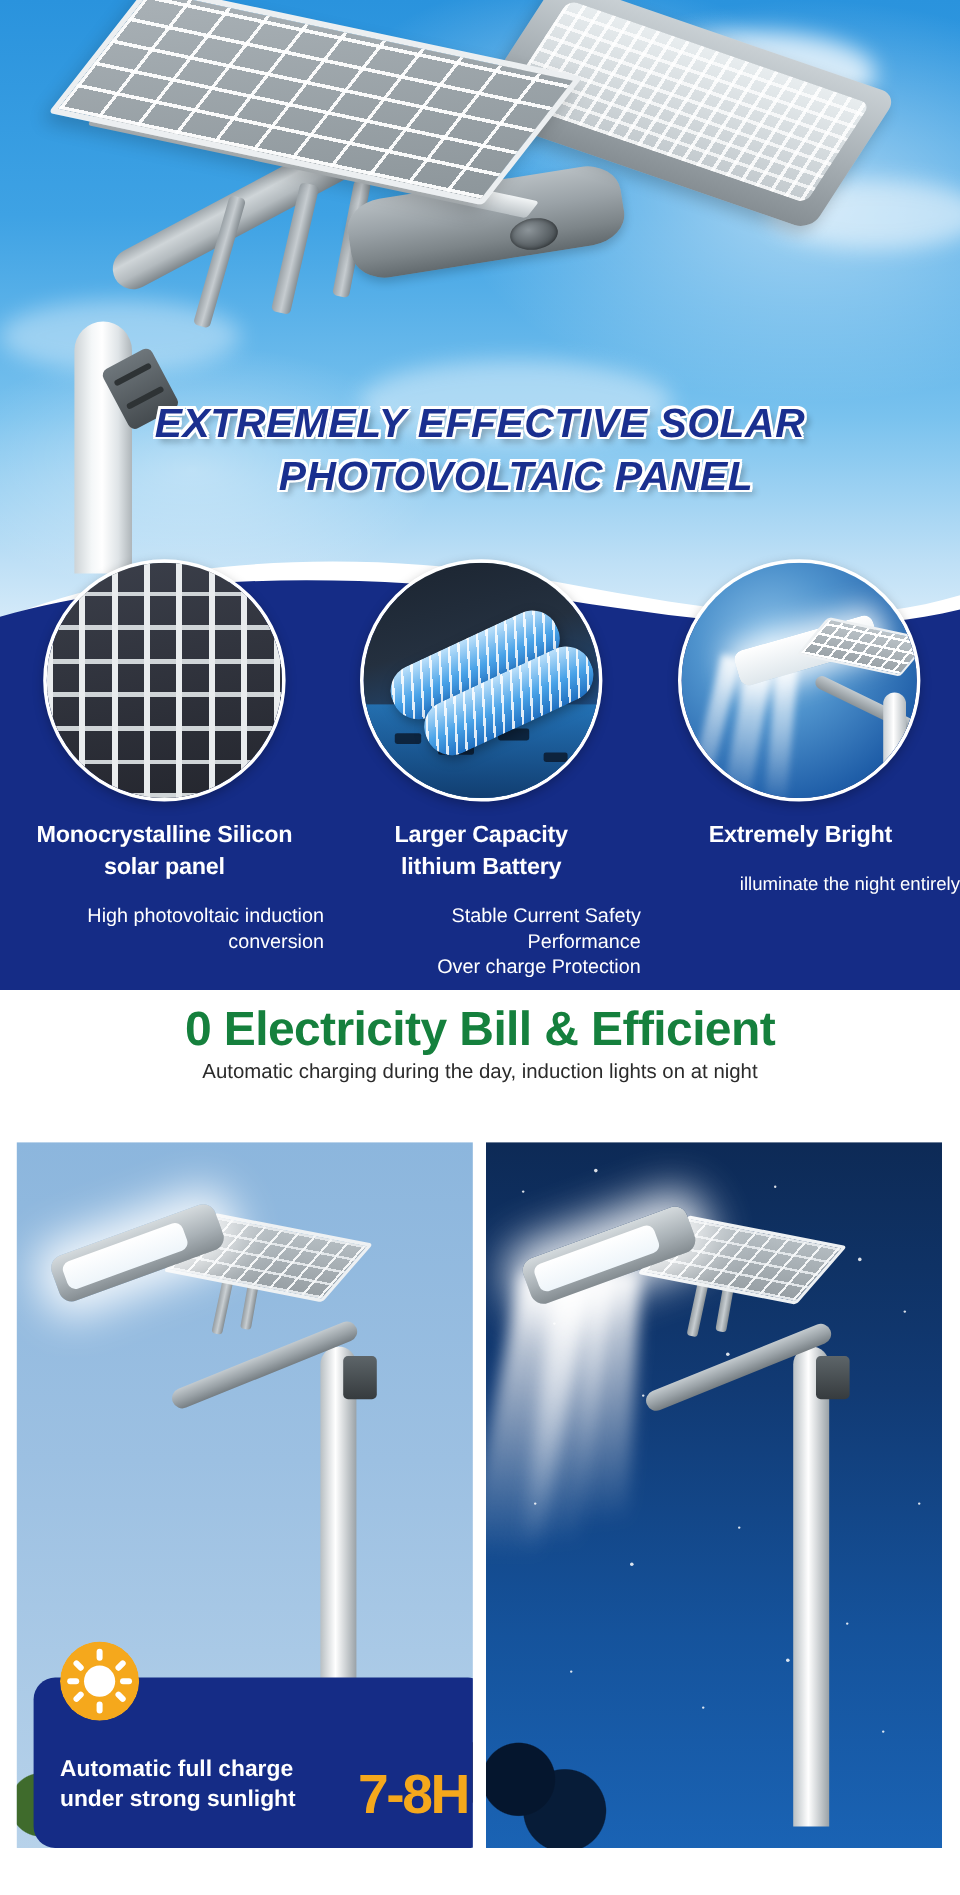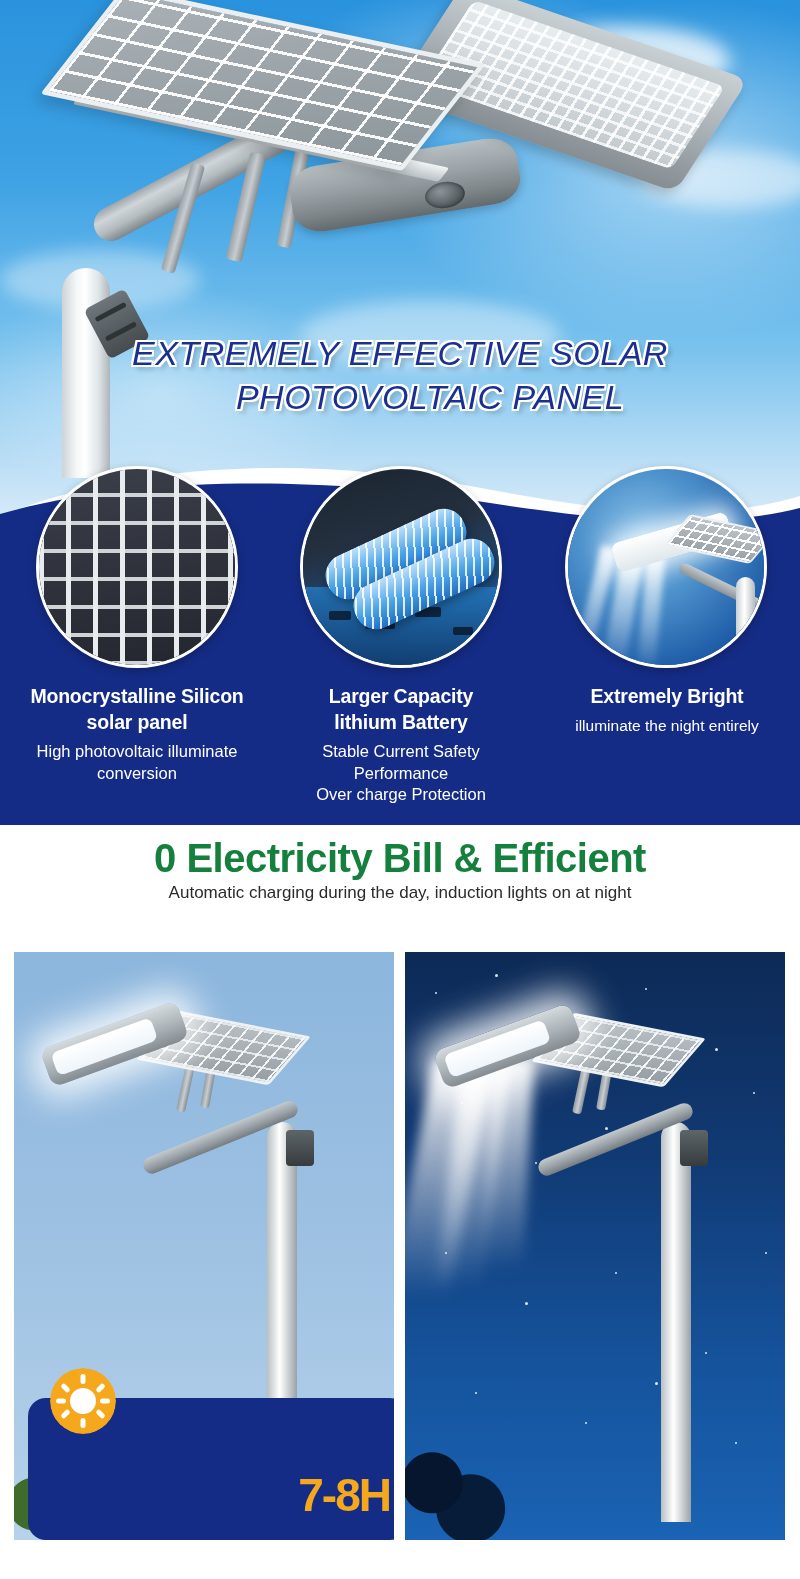--- a/index.html
+++ b/index.html
@@ -176,21 +176,21 @@
     position:absolute; left:168px; top:108px; width:19px; height:96px;
     background:linear-gradient(90deg,#c9cfd3,#ffffff 45%,#b4bbbf);
     border-radius:10px 10px 0 0;
   }
 
   .cap { position:absolute; top:684px; width:266px; text-align:center; color:#fff; }
   .cap-1 { left:4px; }
   .cap-2 { left:268px; }
   .cap-3 { left:534px; }
   .cap h3 { font-size:19.5px; font-weight:bold; line-height:1.32; letter-spacing:-.2px; }
-  .cap p  { font-size:16.5px; font-weight:400; line-height:1.3; margin-top:6px; }
+  .cap p  { font-size:16.5px; font-weight:400; line-height:1.3; margin-top:18px;text-align:right; }
   .cap-3 h3 { white-space:nowrap; }
   .cap-3 p { font-size:15.5px; white-space:nowrap; }
 
   
   .mid { position:absolute; left:0; top:836px; width:800px; text-align:center; }
   .mid h2 {
     font-size:40px; font-weight:bold; color:#15803d; letter-spacing:-.5px;
   }
   .mid p { font-size:17px; color:#2b2b2b; margin-top:2px; }
 
@@ -284,21 +284,21 @@
     font-size:19px; font-weight:bold; line-height:1.32;
   }
   .bar-hours {
     position:absolute; right:18px; bottom:22px; color:#f5a81c;
     font-size:46px; font-weight:bold; letter-spacing:-2px; line-height:1;
   }
 
   
   .headline {
     position:absolute; left:0; top:332px; width:800px; text-align:center;
-    font-size:34px; font-weight:normal; font-style:italic; color:#1a2f8f;
+    font-size:34px; font-weight:bold; font-style:italic; color:#1a2f8f;
     letter-spacing:.5px; line-height:1.28;
     text-shadow:
       2px 0 0 #fff, -2px 0 0 #fff, 0 2px 0 #fff, 0 -2px 0 #fff,
       2px 2px 0 #fff, -2px -2px 0 #fff, 2px -2px 0 #fff, -2px 2px 0 #fff,
       4px 4px 5px rgba(0,0,0,.28);
   }
   .headline .l2 { padding-left:60px; }
 </style>
 </head>
 <body>
@@ -376,21 +376,21 @@
       </div>
     </div>
   </div>
 
   <div class="cap cap-1">
     <h3>
       <span>Monocrystalline Silicon</span><br>
       <span>solar panel</span>
     </h3>
     <p>
-      <span>High photovoltaic illuminate</span><br>
+      <span>High photovoltaic induction</span><br>
       <span>conversion</span>
     </p>
   </div>
 
   <div class="cap cap-2">
     <h3>
       <span>Larger Capacity</span><br>
       <span>lithium Battery</span>
     </h3>
     <p>
@@ -438,20 +438,24 @@
             <rect x="30.5" y="6" width="5" height="10" rx="2.5"></rect>
             <rect x="30.5" y="50" width="5" height="10" rx="2.5"></rect>
             <rect x="6" y="30.5" width="10" height="5" rx="2.5"></rect>
             <rect x="50" y="30.5" width="10" height="5" rx="2.5"></rect>
             <rect x="13" y="15" width="5" height="10" rx="2.5" transform="rotate(-45 15.5 20)"></rect>
             <rect x="48" y="15" width="5" height="10" rx="2.5" transform="rotate(45 50.5 20)"></rect>
             <rect x="13" y="41" width="5" height="10" rx="2.5" transform="rotate(45 15.5 46)"></rect>
             <rect x="48" y="41" width="5" height="10" rx="2.5" transform="rotate(-45 50.5 46)"></rect>
           </g>
         </svg>
+        <div class="bar-text">
+          <span>Automatic full charge</span><br>
+          <span>under strong sunlight</span>
+        </div>
         <div class="bar-hours">7-8H</div>
       </div>
     </div>
 
     <div class="photo photo-night">
       <div class="stars">
         <div class="star" style="left:30px;top:40px;width:2px;height:2px;"></div>
         <div class="star" style="left:90px;top:22px;width:3px;height:3px;"></div>
         <div class="star" style="left:160px;top:70px;width:2px;height:2px;"></div>
         <div class="star" style="left:240px;top:36px;width:2px;height:2px;"></div>

